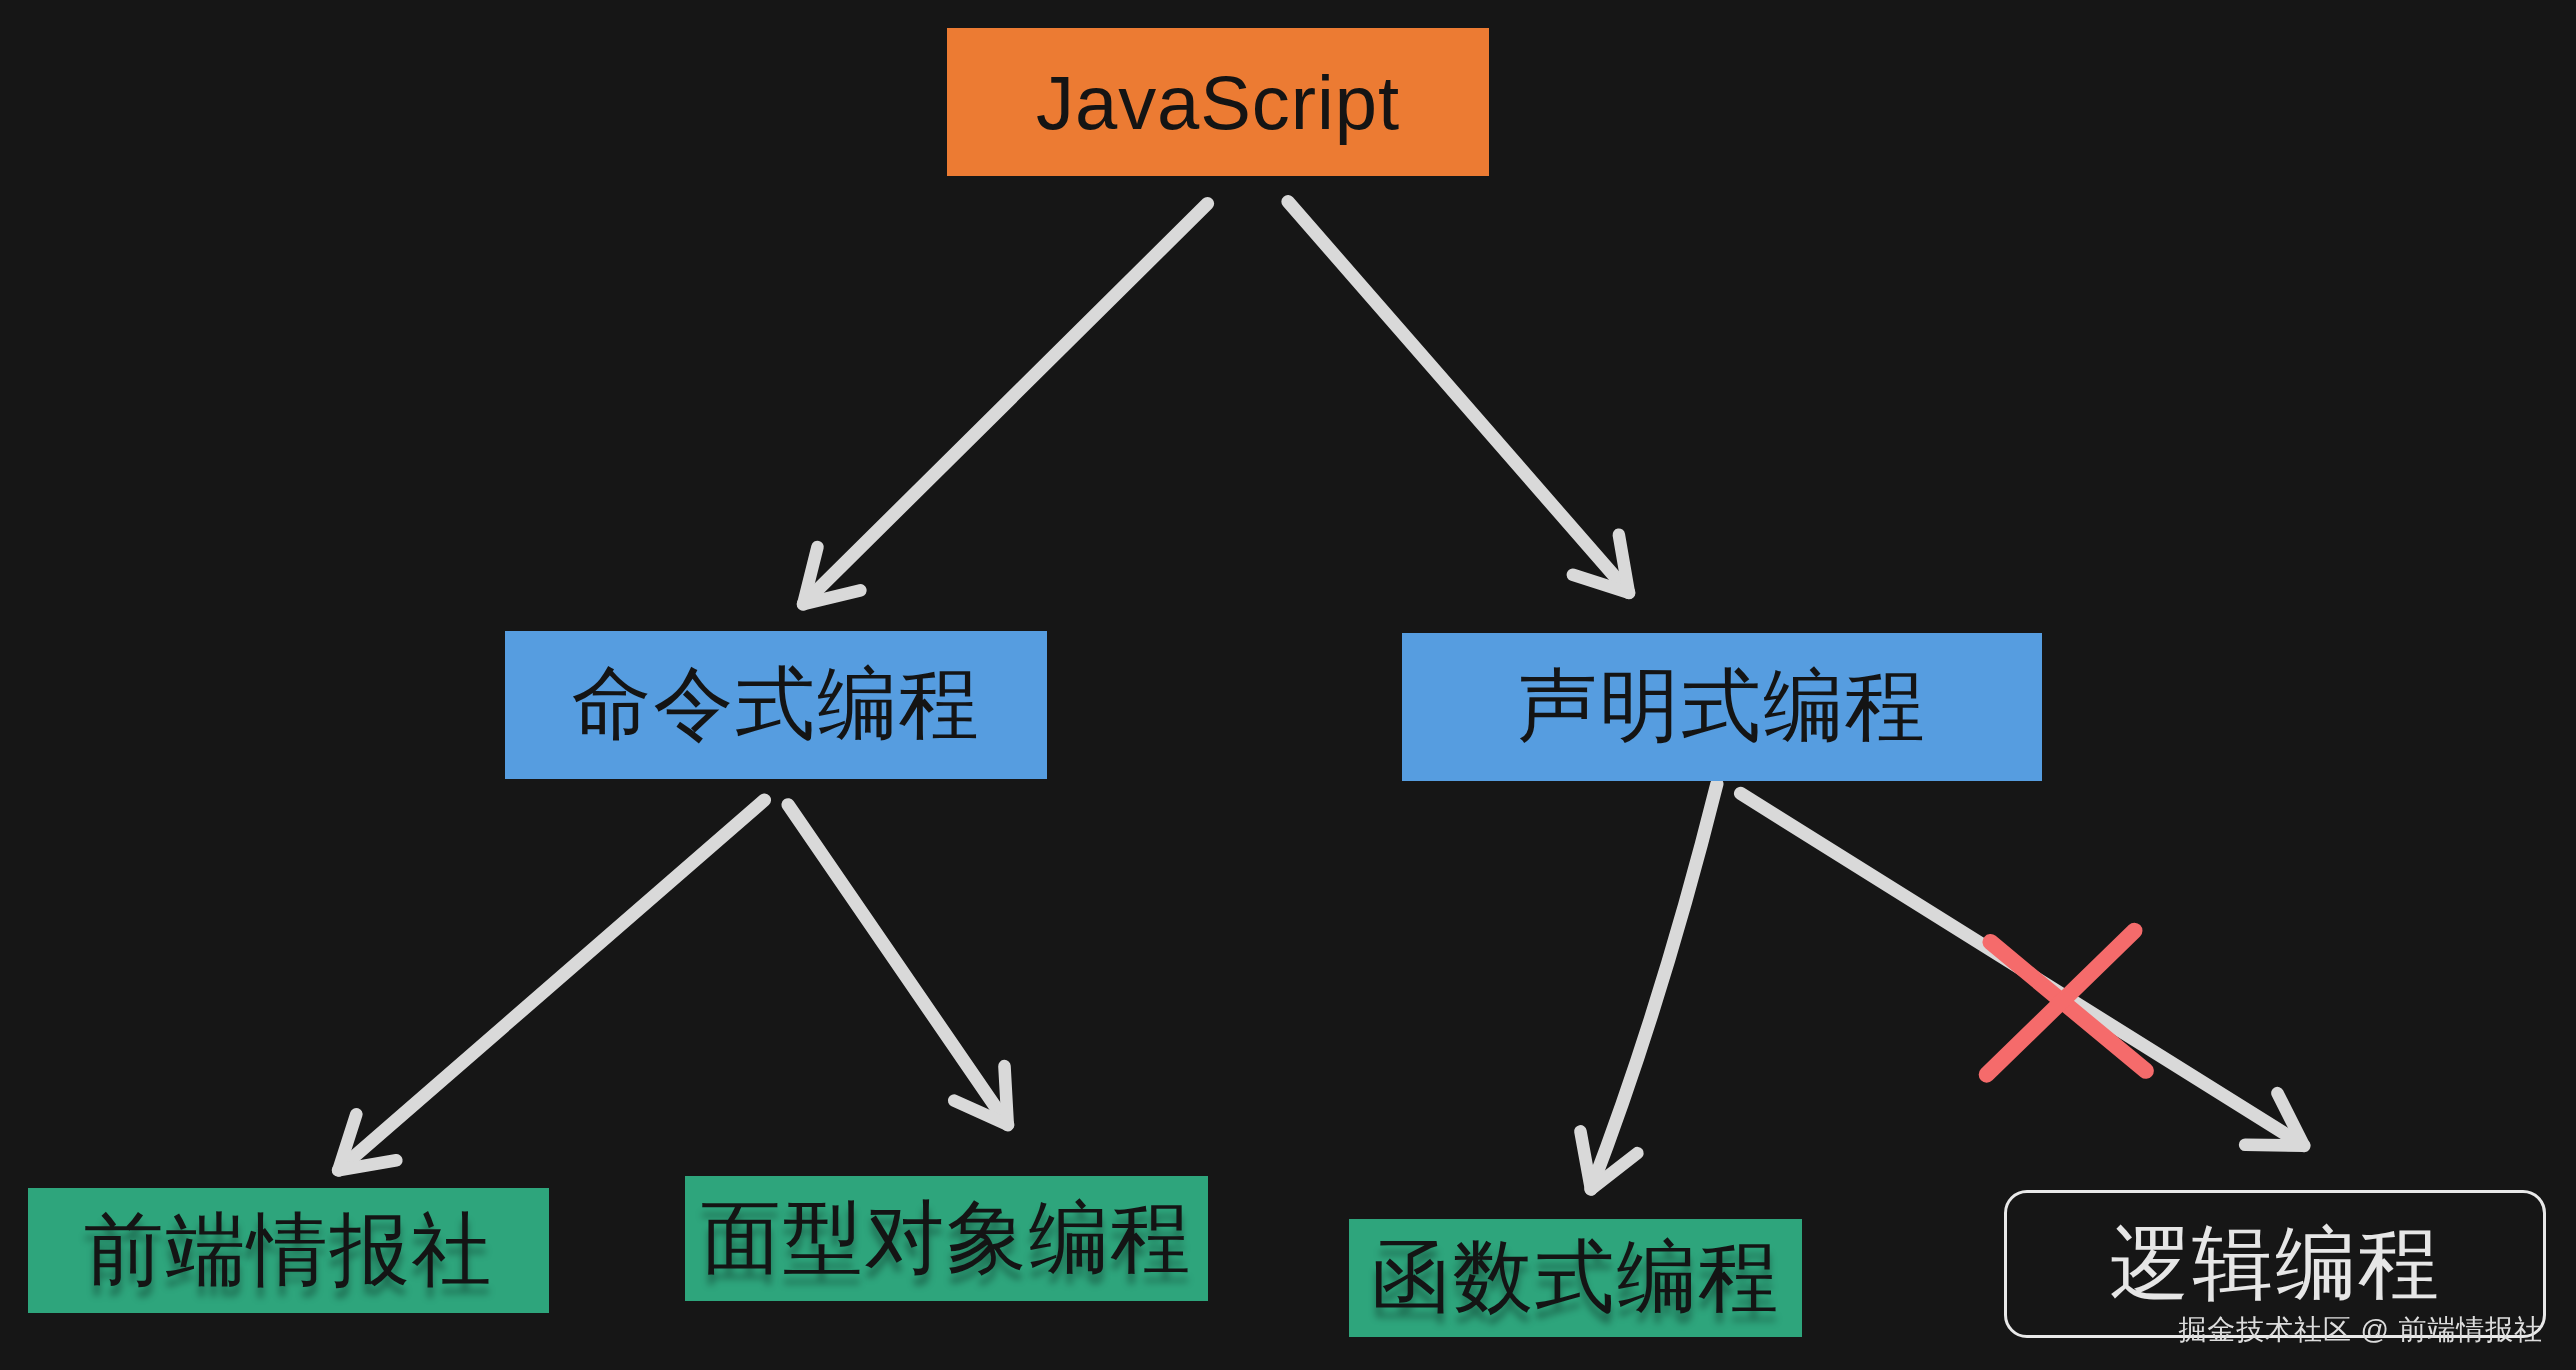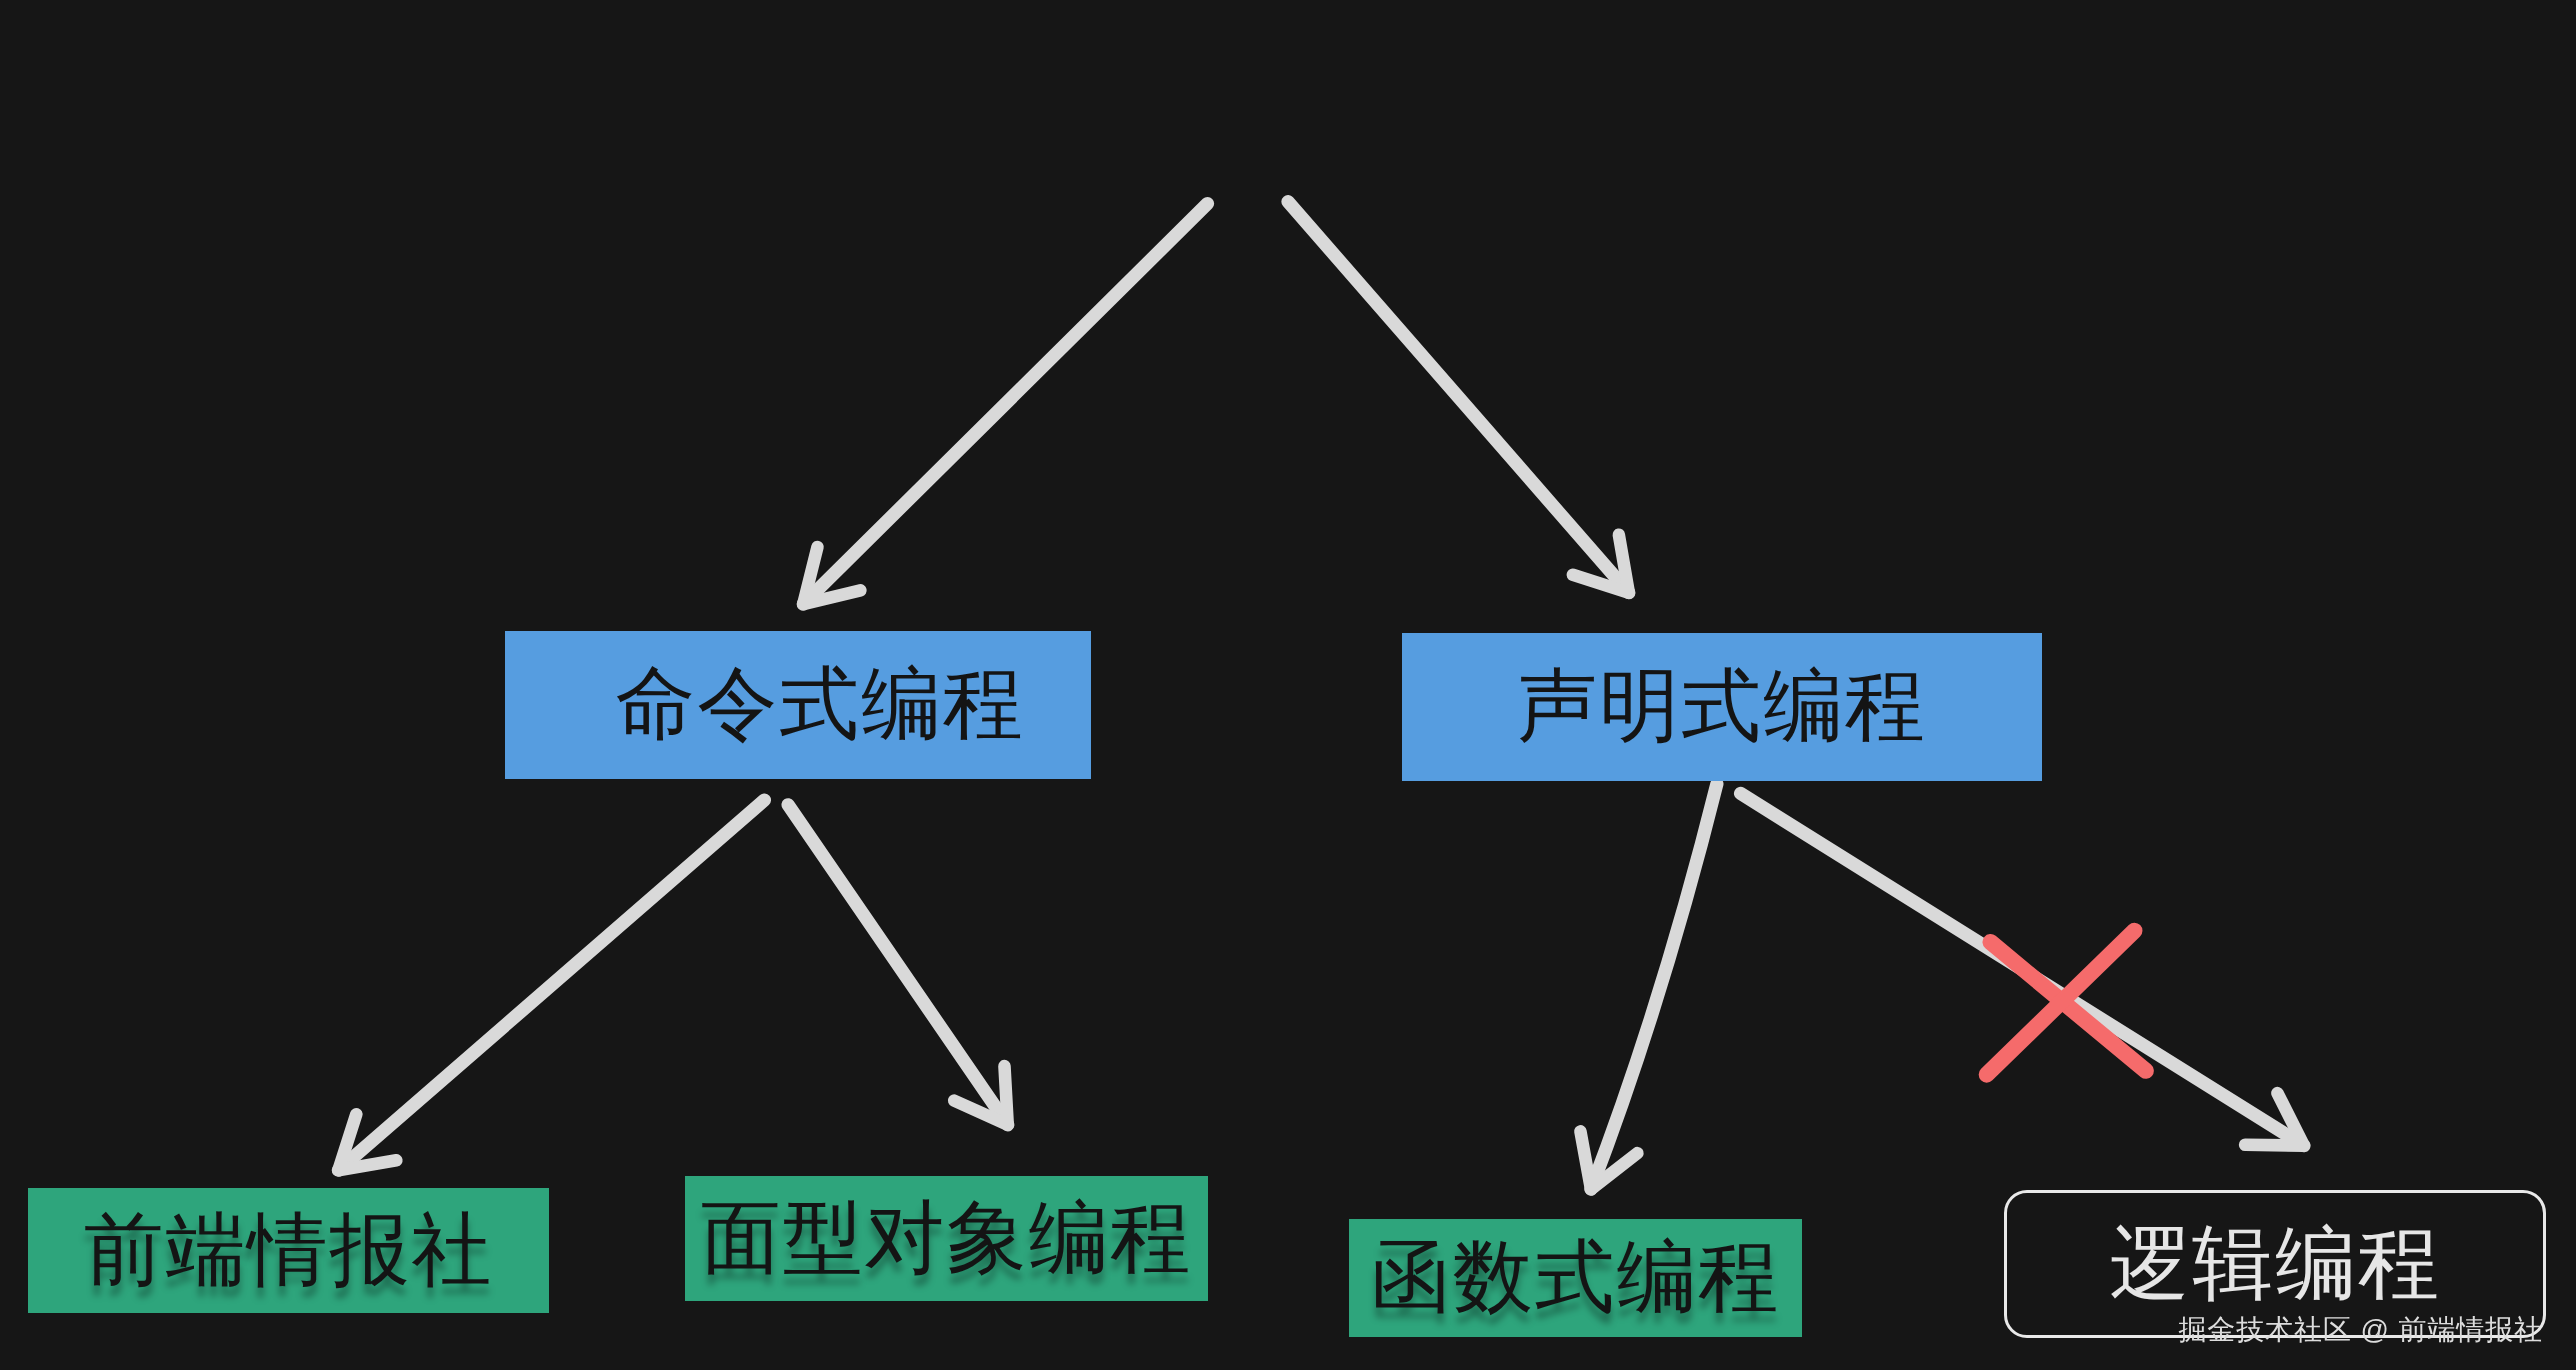--- a/index.html
+++ b/index.html
@@ -64,21 +64,21 @@
     text-shadow: 0 9.5px 7.6px rgba(0,0,0,0.35);
   }
   .node--outline {
     background: transparent;
     border: 3.8px solid var(--outline, #E9E9E9);
     color: var(--outline-text, #E6E6E6);
     font-size: 81px;
     font-weight: 400;
   }
   .node-javascript      { left: 947px; top: 28px;   width: 542px; height: 148px; }
-  .node-imperative      { left: 505px;  top: 631px;  width: 542px; height: 148px; padding-left: 44px; }
+  .node-imperative      { left: 505px;  top: 631px;  width: 542px; height: 148px; }
   .node-declarative     { left: 1402px; top: 633px;  width: 640px; height: 148px; }
   .node-procedural      { left: 28px;   top: 1188px; width: 521px; height: 125px; }
   .node-object-oriented { left: 685px;  top: 1176px; width: 523px; height: 125px; }
   .node-functional      { left: 1349px; top: 1219px; width: 453px; height: 118px; }
   .node-logic           { left: 2004px; top: 1190px; width: 542px; height: 148px; box-sizing: border-box; border-radius: 23px; }
   .watermark {
     position: absolute;
     right: 33px;
     bottom: 21px;
     color: var(--watermark, #DDDDDD);
@@ -106,20 +106,23 @@
     <path class="edge" d="M832,850 L1064,1188" marker-end="url(#arrowhead)"></path>
     <path class="edge" d="M1813,828 Q1755,1060 1680,1256" marker-end="url(#arrowhead)"></path>
     <path class="edge" d="M1838,838 L2433,1210" marker-end="url(#arrowhead)"></path>
 
     <g>
       <path class="cross-stroke" d="M2102,995 L2266,1131"></path>
       <path class="cross-stroke" d="M2254,983 L2098,1135"></path>
     </g>
   </svg>
 
+  <div class="node node--orange node-javascript">
+    <span>JavaScript</span>
+  </div>
 
   <div class="node node--blue node-imperative">
     <span>命令式编程</span>
   </div>
 
   <div class="node node--blue node-declarative">
     <span>声明式编程</span>
   </div>
 
   <div class="node node--green node-procedural">

